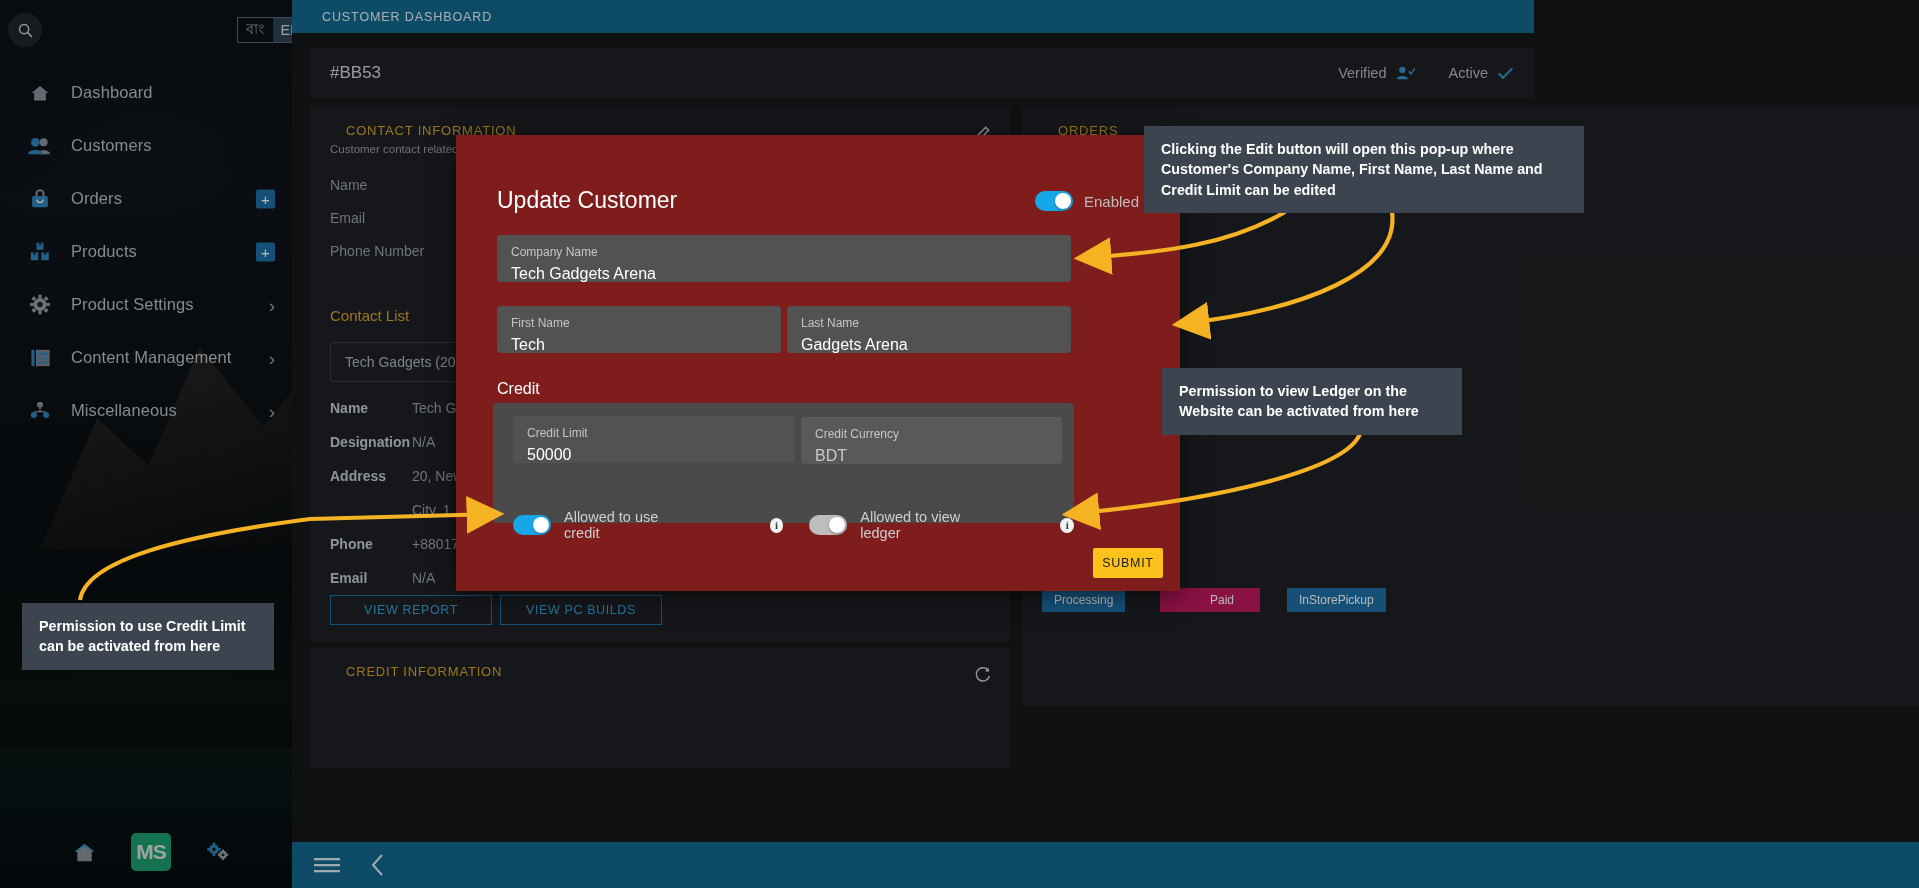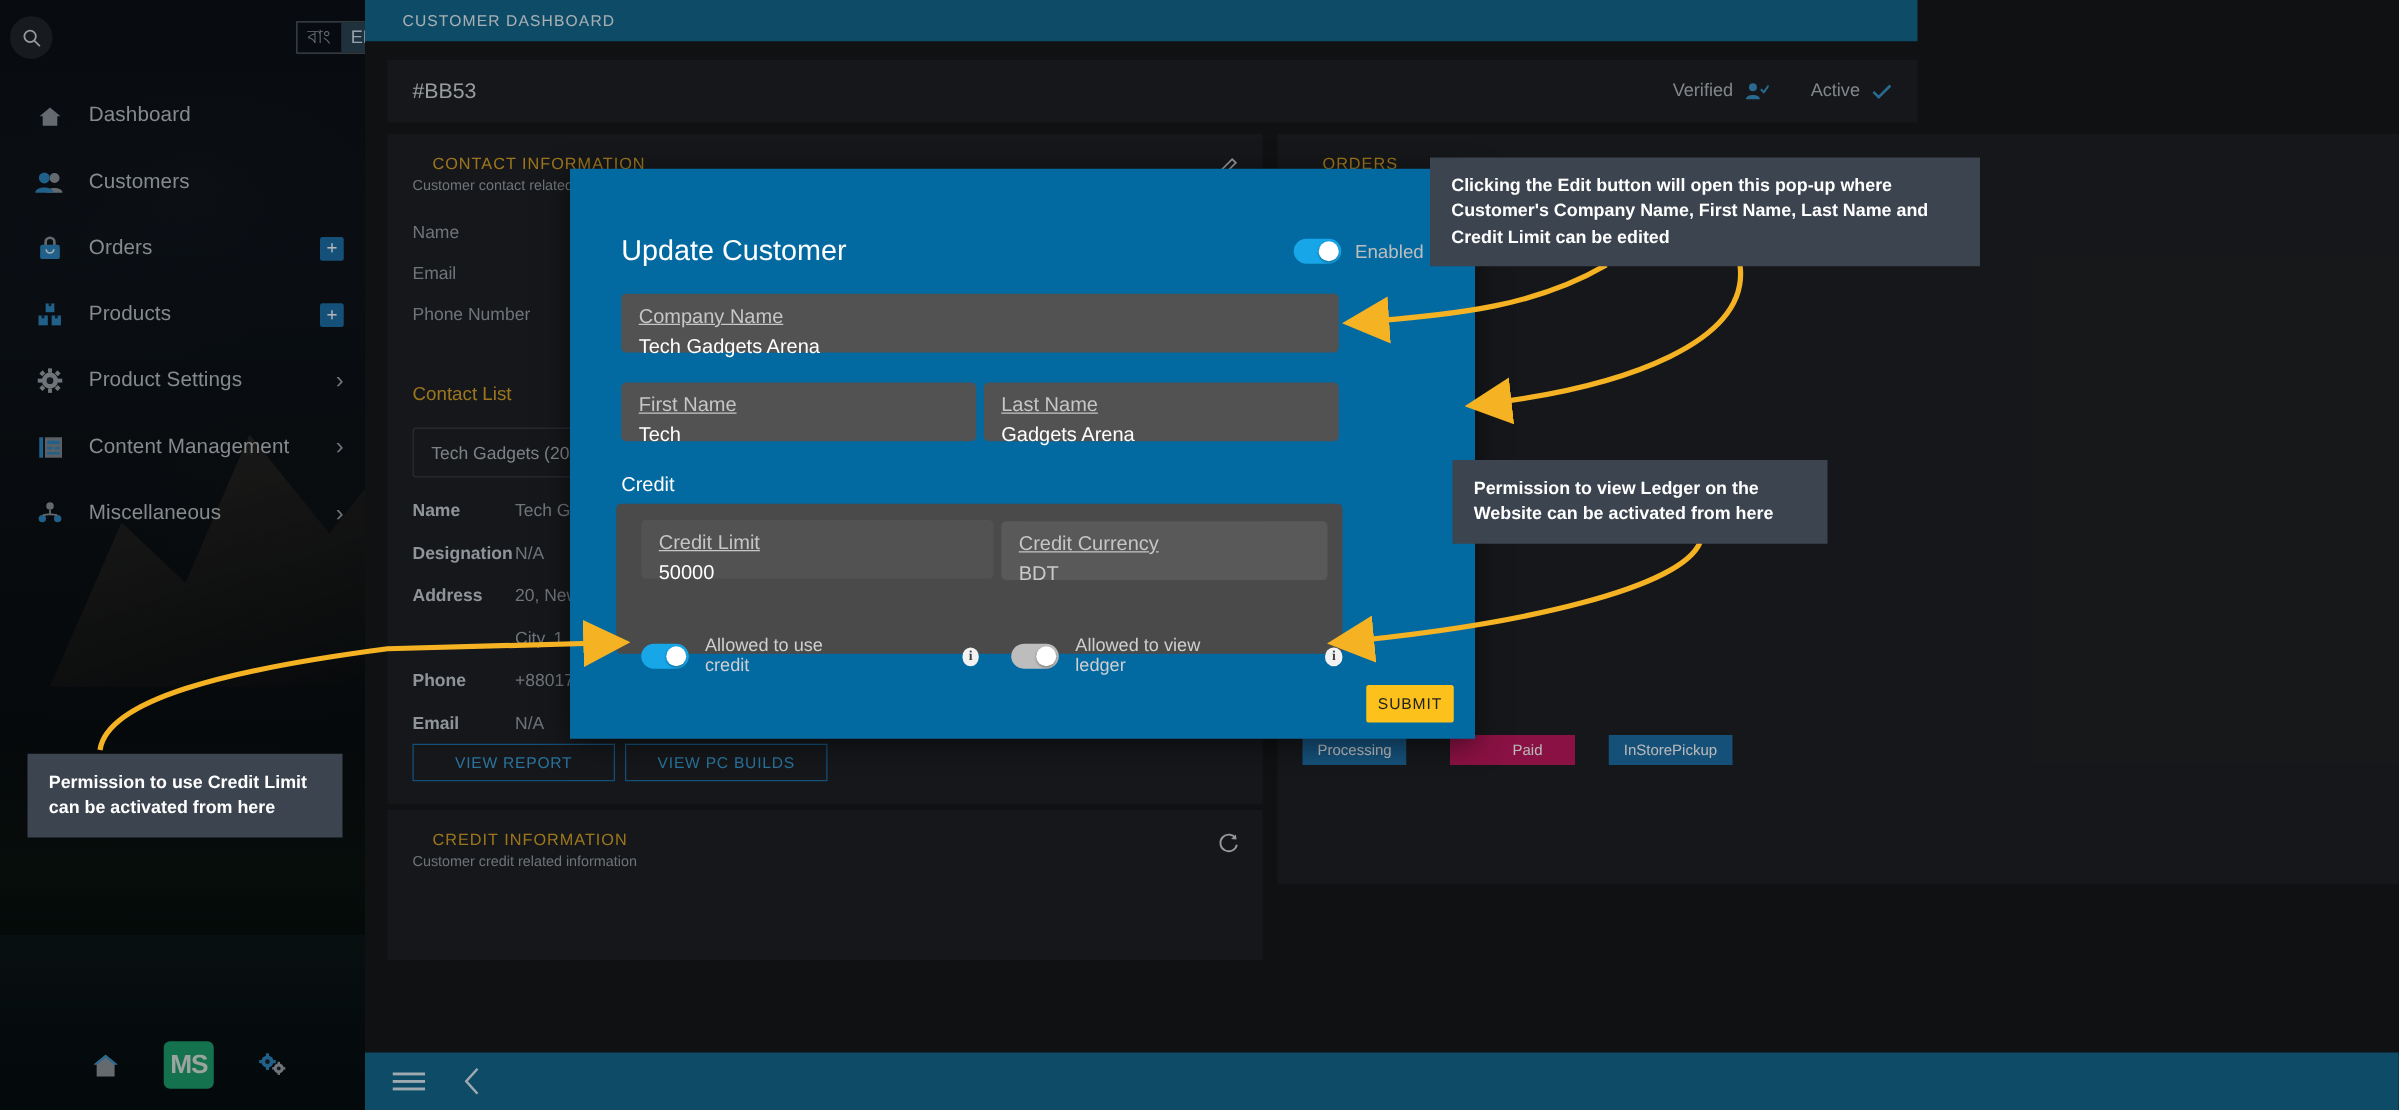--- a/index.html
+++ b/index.html
@@ -143,21 +143,21 @@
   .bottombar {
     position: absolute; left: 0; bottom: 0; width: 1627px; height: 46px;
     background: #13698f; display: flex; align-items: center; gap: 30px; padding-left: 22px;
   }
   .bb-icon { color: #e0eef5; cursor: pointer; display: flex; align-items: center; }
 
   
   .modal-overlay { position: absolute; inset: 0; background: rgba(0,0,0,0.28); }
   .modal {
     position: absolute; left: 456px; top: 135px; width: 724px; height: 456px;
-    background: #0369a1; box-shadow: 0 4px 22px rgba(0,0,0,.55);
+    background: #7f1d1d; box-shadow: 0 4px 22px rgba(0,0,0,.55);
   }
   .modal-close {
     position: absolute; right: 14px; top: 11px; width: 26px; height: 26px;
     display: flex; align-items: center; justify-content: center;
     color: #e2e2e2; font-size: 21px; cursor: pointer; font-weight: 300;
   }
   .modal-title {
     position: absolute; left: 41px; top: 52px;
     color: #fff; font-size: 23px; font-weight: normal;
   }
@@ -174,21 +174,21 @@
     box-shadow: 0 1px 2px rgba(0,0,0,.35);
   }
   .toggle.on  .knob { right: 2px; }
   .toggle.off .knob { right: 2px; }
 
   .field {
     position: absolute; background: #525252; border-radius: 4px;
     padding: 10px 14px 0 14px;
   }
   .field.disabled { background: #595959; }
-  .field-label { color: #c6c6c6; font-size: 16px; text-decoration: underline; }
+  .field-label { color: #c6c6c6; font-size: 12px; }
   .field-value { color: #fff; font-size: 16px; margin-top: 6px; }
   .field.disabled .field-value { color: #c9c9c9; }
 
   .credit-heading { position: absolute; left: 41px; top: 245px; color: #fff; font-size: 16px; }
   .credit-box {
     position: absolute; left: 37px; top: 268px; width: 581px; height: 120px;
     background: #4a4a4a; border-radius: 4px;
   }
   .perm-row { position: absolute; left: 37px; top: 370px; width: 581px; height: 40px; display: flex; align-items: center; }
   .perm-item { display: flex; align-items: center; gap: 13px; }
@@ -444,21 +444,20 @@
         </div>
 
       <div class="btn-row">
         <div class="btn-outline">VIEW REPORT</div>
         <div class="btn-outline">VIEW PC BUILDS</div>
       </div>
     </div>
 
     <div class="panel" id="credit-panel">
       <div class="panel-title">CREDIT INFORMATION</div>
-      <div class="panel-sub">Customer credit related information</div>
       <div class="refresh-icon-btn">
         <svg width="20" height="20" viewBox="0 0 24 24">
           <path d="M20 7 A8 8 0 1 0 21 13" fill="none" stroke="#cfd4d8" stroke-width="1.8"></path>
           <path d="M20 3 L20.5 8 L15.5 7.4 Z" fill="#cfd4d8"></path>
         </svg>
       </div>
     </div>
 
     <div class="panel" id="orders-panel">
       <div class="panel-title">ORDERS</div>

